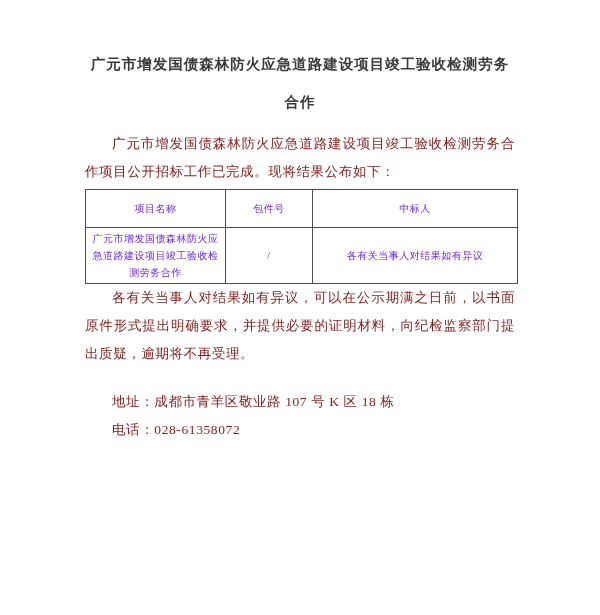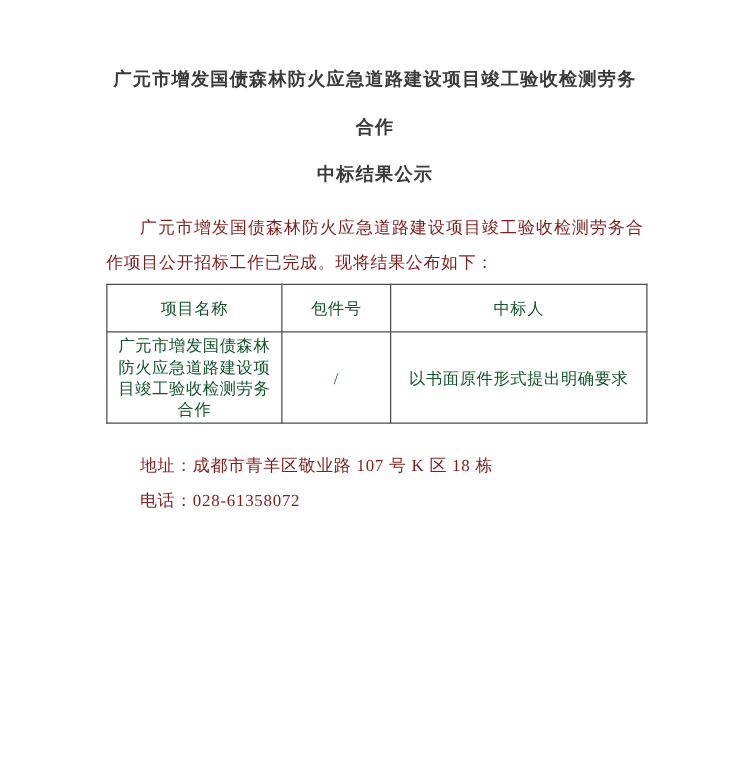--- a/index.html
+++ b/index.html
@@ -29,23 +29,23 @@
     text-align: justify;
     color: #7f1d1d;
   }
   .indent { text-indent: 2em; }
   .intro { margin-top: 9px; }
   .result-table {
     width: 432px;
     margin-top: 3px;
     border-collapse: collapse;
     table-layout: fixed;
-    font-size: 13px;
+    font-size: 10px;
     letter-spacing: 0.5px;
-    color: #14532d;
+    color: #6d28d9;
   }
   .result-table th, .result-table td {
     border: 1px solid #4d4d4d;
     text-align: center;
     vertical-align: middle;
     font-weight: normal;
     padding: 2px 6px;
     line-height: 17px;
   }
   .result-table th { height: 38px; }
@@ -66,21 +66,20 @@
   .contact-block { margin-top: 20px; }
   .contact-block p { text-indent: 2em; }
 </style>
 </head>
 <body>
 
 <div class="page">
 
   <h1 class="doc-title">
     <div>广元市增发国债森林防火应急道路建设项目竣工验收检测劳务合作</div>
-    <div>中标结果公示</div>
   </h1>
 
   <p class="body-text indent intro">广元市增发国债森林防火应急道路建设项目竣工验收检测劳务合作项目公开招标工作已完成。现将结果公布如下：</p>
 
   <table class="result-table">
     <colgroup>
       <col class="col-project">
       <col class="col-package">
       <col class="col-winner">
     </colgroup>
@@ -88,25 +87,26 @@
       <tr>
         <th>项目名称</th>
         <th>包件号</th>
         <th>中标人</th>
       </tr>
     </thead>
     <tbody>
       <tr>
         <td>广元市增发国债森林防火应急道路建设项目竣工验收检测劳务合作</td>
         <td>/</td>
-        <td>以书面原件形式提出明确要求</td>
+        <td>各有关当事人对结果如有异议</td>
       </tr>
     </tbody>
   </table>
 
 
+  <p class="body-text indent objection-p">各有关当事人对结果如有异议，可以在公示期满之日前，以书面原件形式提出明确要求，并提供必要的证明材料，向纪检监察部门提出质疑，逾期将不再受理。</p>
 
   <div class="contact-block body-text">
     <p>地址：成都市青羊区敬业路 107 号 K 区 18 栋</p>
     <p>电话：028-61358072</p>
   </div>
 
 </div>
 
 </body></html>

